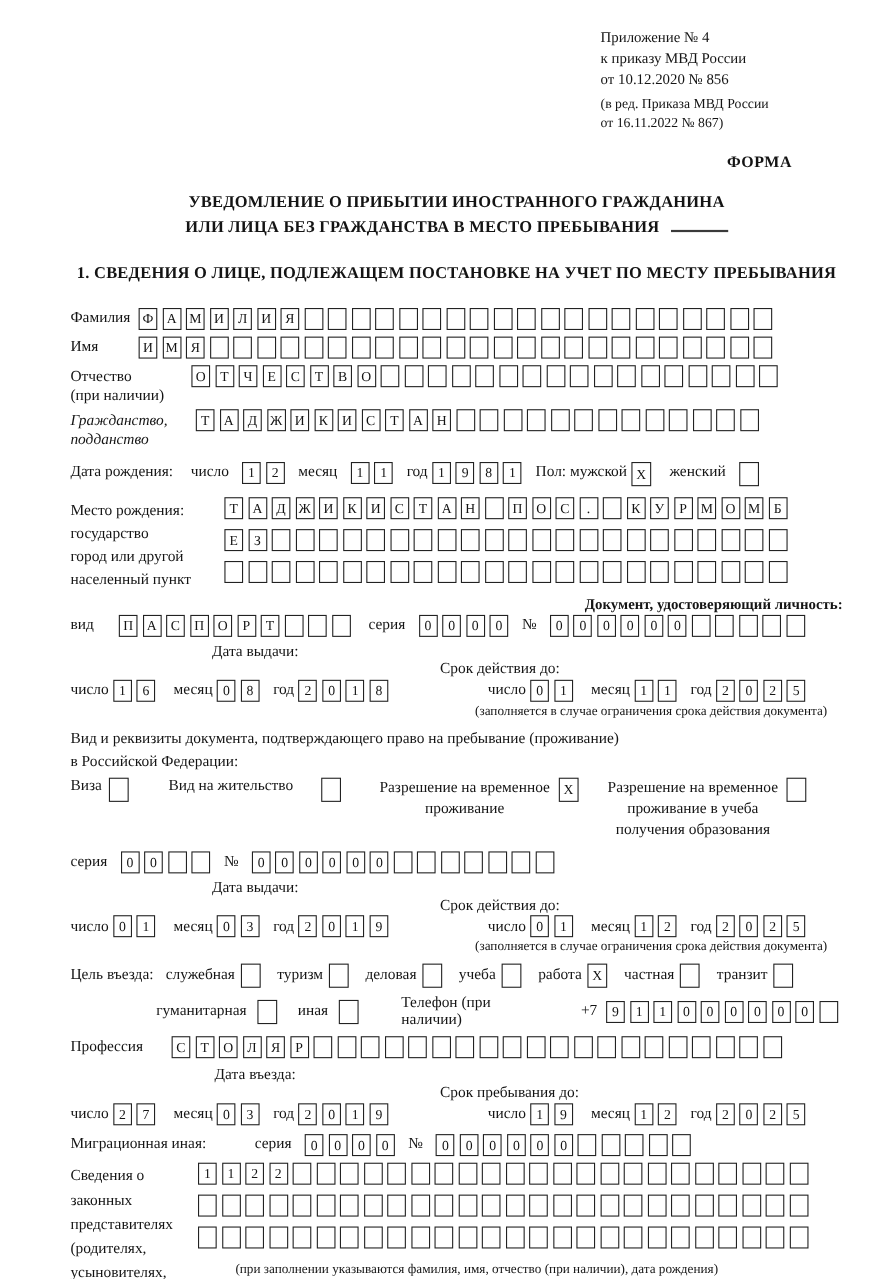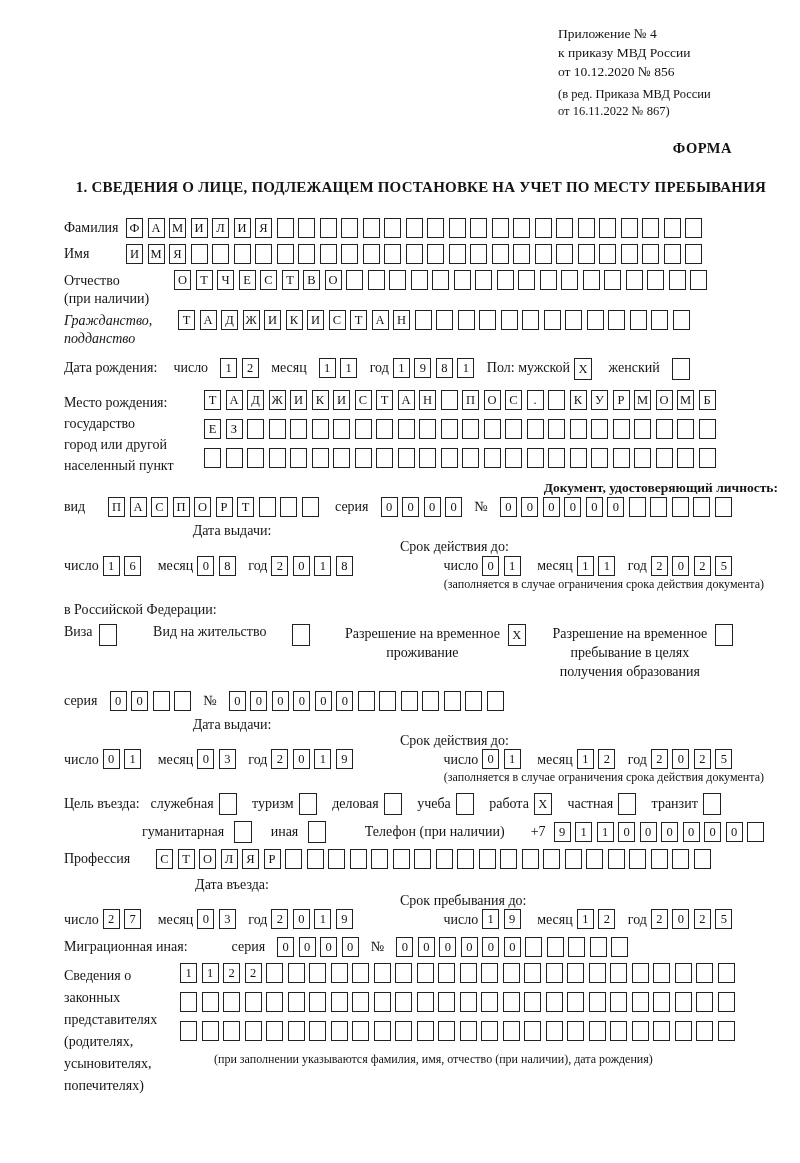--- a/index.html
+++ b/index.html
@@ -1,21 +1,21 @@
 <!DOCTYPE html>
 <html><head>
 <meta charset="utf-8">
 <style>
   html,body{margin:0;padding:0;background:#fff;}
   .page{
     width:800px;height:1163px;box-sizing:border-box;overflow:hidden;
     background:#fff;color:#141414;
     font-family:"Liberation Serif","DejaVu Serif",serif;
     font-size:14px;line-height:1.15;
-    padding:24px 22px 8px 64px;position:relative;
+    padding:24px 34px 8px 64px;position:relative;
   }
   
   .hdr{margin-left:auto;width:220px;font-size:13.5px;line-height:19px;}
   .hdr-small{font-size:12.5px;line-height:17px;margin-top:5px;}
   .forma{margin-top:20px;text-align:right;padding-right:46px;font-weight:bold;font-size:14.5px;letter-spacing:.5px;}
   
   .title{margin-top:16px;text-align:center;font-weight:bold;font-size:15px;line-height:23px;letter-spacing:.2px;}
   .blank-line{display:inline-block;width:52px;border-bottom:2px solid #3a3a3a;margin-left:10px;height:12px;}
   .sec-heading{margin-top:22px;text-align:center;font-weight:bold;font-size:15px;letter-spacing:.2px;}
   
@@ -71,20 +71,24 @@
     <div>Приложение № 4</div>
     <div>к приказу МВД России</div>
     <div>от 10.12.2020 № 856</div>
     <div class="hdr-small">
       <div>(в ред. Приказа МВД России</div>
       <div>от 16.11.2022 № 867)</div>
     </div>
   </div>
   <div class="forma">ФОРМА</div>
 
+  <div class="title">
+    <div>УВЕДОМЛЕНИЕ О ПРИБЫТИИ ИНОСТРАННОГО ГРАЖДАНИНА</div>
+    <div><span>ИЛИ ЛИЦА БЕЗ ГРАЖДАНСТВА В МЕСТО ПРЕБЫВАНИЯ</span><span class="blank-line"></span></div>
+  </div>
 
   <div class="sec-heading">1. СВЕДЕНИЯ О ЛИЦЕ, ПОДЛЕЖАЩЕМ ПОСТАНОВКЕ НА УЧЕТ ПО МЕСТУ ПРЕБЫВАНИЯ</div>
 
   <div class="frow" style="margin-top:22px;">
     <div class="lbl w-surname">Фамилия</div>
     <div class="boxes">
         <span class="box">Ф</span>
         <span class="box">А</span>
         <span class="box">М</span>
         <span class="box">И</span>
@@ -411,20 +415,21 @@
           <span class="box">2</span>
           <span class="box">0</span>
           <span class="box">2</span>
           <span class="box">5</span>
         </span>
     </div>
   </div>
   <div class="note mt2">(заполняется в случае ограничения срока действия документа)</div>
 
   <div class="intro mt8">
+    <div>Вид и реквизиты документа, подтверждающего право на пребывание (проживание)</div>
     <div>в Российской Федерации:</div>
   </div>
 
   <div class="opts mt4">
     <div class="opt">
       <span>Виза</span>
       <span class="boxes cboxes" style="margin-left:6px;">
           <span class="box"></span>
         </span>
     </div>
@@ -439,21 +444,21 @@
         <div>Разрешение на временное</div>
         <div>проживание</div>
       </div>
       <span class="boxes cboxes">
           <span class="box">X</span>
         </span>
     </div>
     <div class="opt" style="margin-left:22px;">
       <div class="opt-lines">
         <div>Разрешение на временное</div>
-        <div>пребывание в целях</div>
+        <div>проживание в учеба</div>
         <div>получения образования</div>
       </div>
       <span class="boxes cboxes">
           <span class="box"></span>
         </span>
     </div>
   </div>
 
   <div class="frow mt10">
     <div class="inline-lbl">серия</div>

